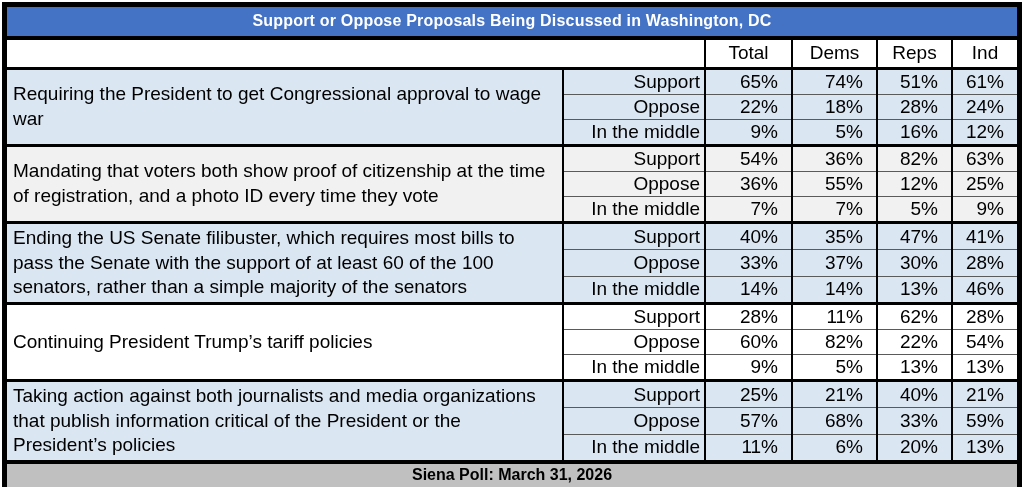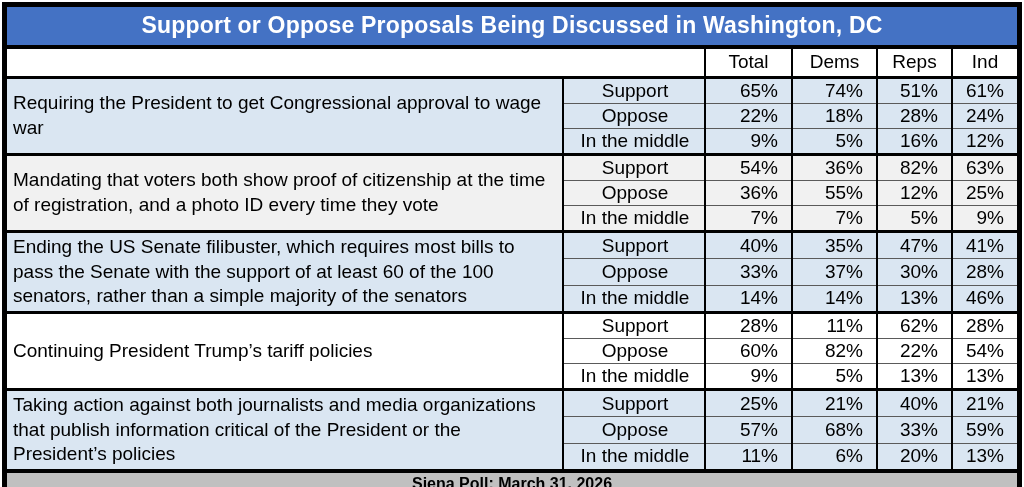--- a/index.html
+++ b/index.html
@@ -1,32 +1,32 @@
 <!DOCTYPE html>
 <html><head>
 <meta charset="utf-8">
 <style>
   html,body{margin:0;padding:0;background:#ffffff;}
   body{width:1024px;height:487px;overflow:hidden;font-family:"Liberation Sans",sans-serif;color:#000;}
   .frame{margin:2px;border:5px solid #000;}
   .title-bar{
-    background:#4472C4;color:#ffffff;font-weight:bold;font-size:23px;
+    background:#4472C4;color:#ffffff;font-weight:bold;font-size:16px;
     text-align:center;padding:5px 0 6px 0;border-bottom:4px solid #000;
     letter-spacing:0.2px;
   }
   table{width:100%;border-collapse:collapse;table-layout:fixed;font-size:19px;}
   th,td{overflow:hidden;}
   thead th{font-weight:normal;text-align:center;padding:1px 0 2px 0;height:24px;background:#ffffff;}
   thead th.vcol{border-left:2px solid #000;}
   td{height:24px;}
   td.proposal{
     text-align:left;vertical-align:middle;padding:2px 6px 2px 6px;
     line-height:1.3;font-size:19px;
   }
-  td.label{text-align:center;padding:0 4px 0 6px;border-left:2px solid #000;}
+  td.label{text-align:right;padding:0 4px 0 6px;border-left:2px solid #000;}
   td.val{text-align:right;padding:0 13px 0 0;border-left:2px solid #000;}
   tr.block-start td{border-top:3px solid #000;}
   tr.inner td{border-top:1px solid #5a5a5a;}
   .b{font-weight:normal;}
   .bg-blue td{background:#dae6f2;}
   .bg-gray td{background:#f1f1f1;}
   .bg-white td{background:#ffffff;}
   .footer{
     background:#c0c0c0;border-top:4px solid #000;text-align:center;
     font-weight:bold;font-size:16px;padding:2px 0 3px 0;

